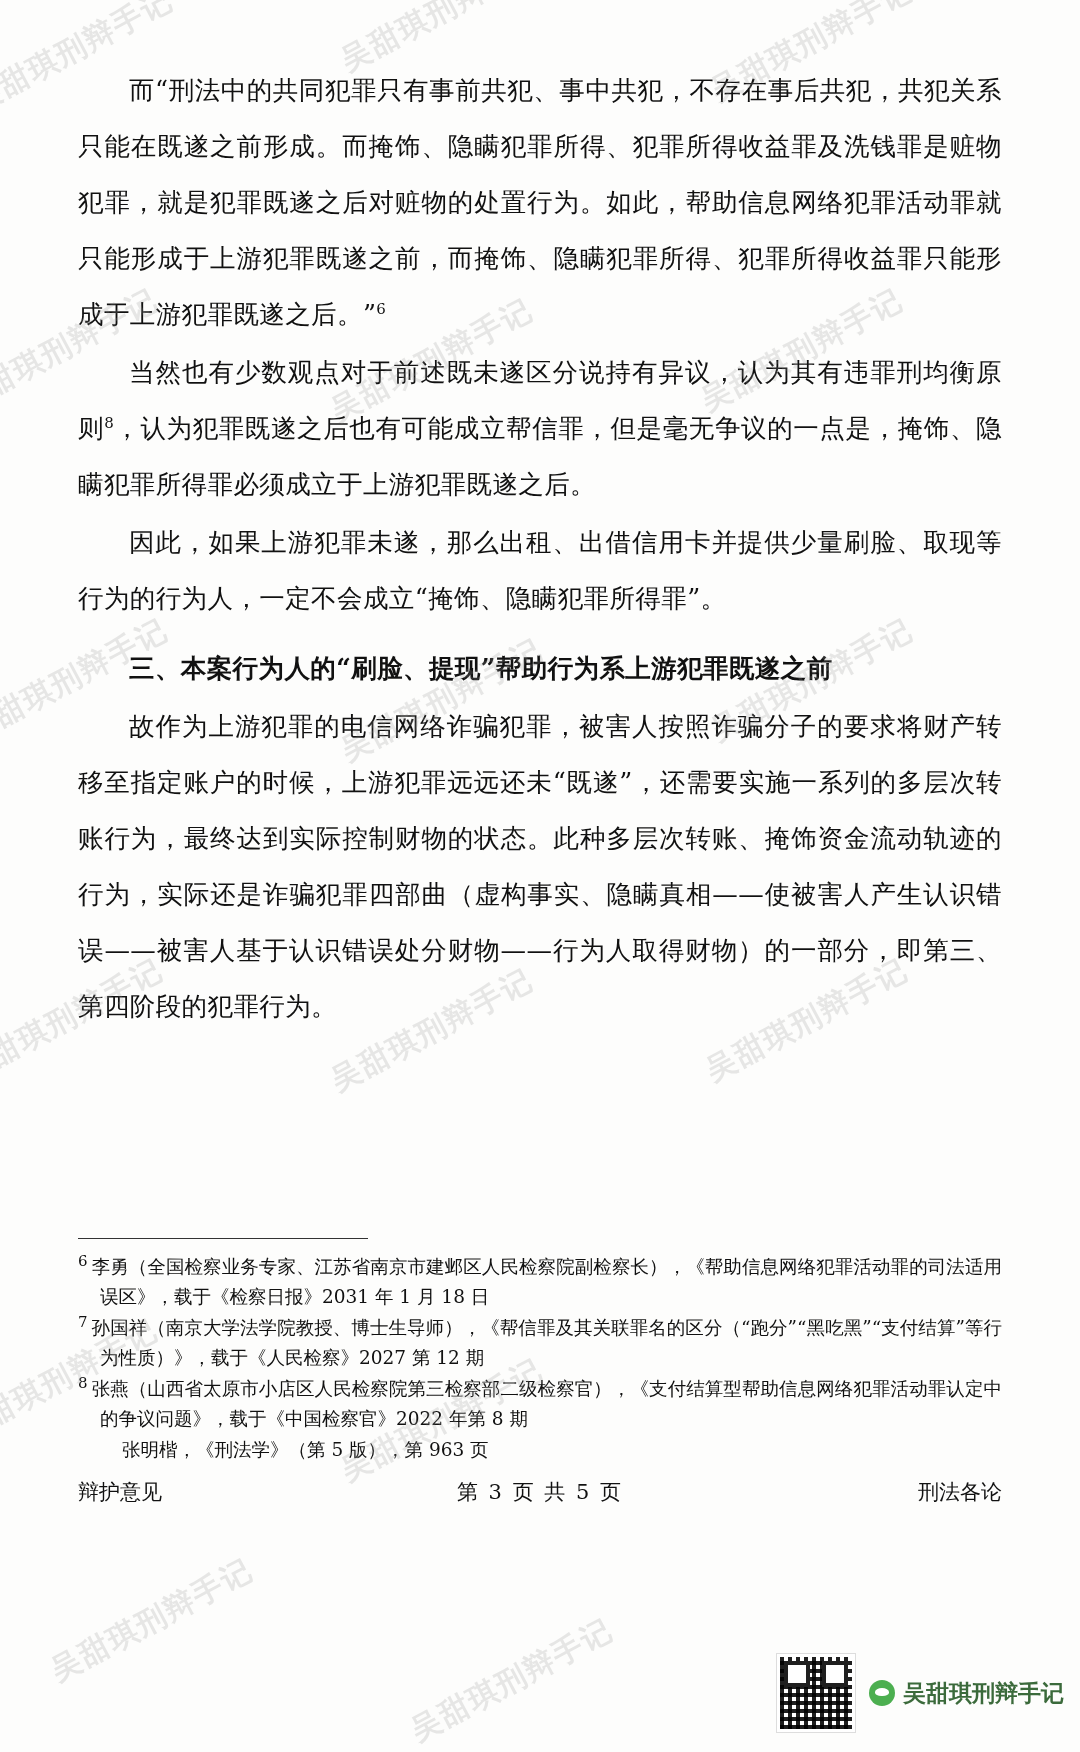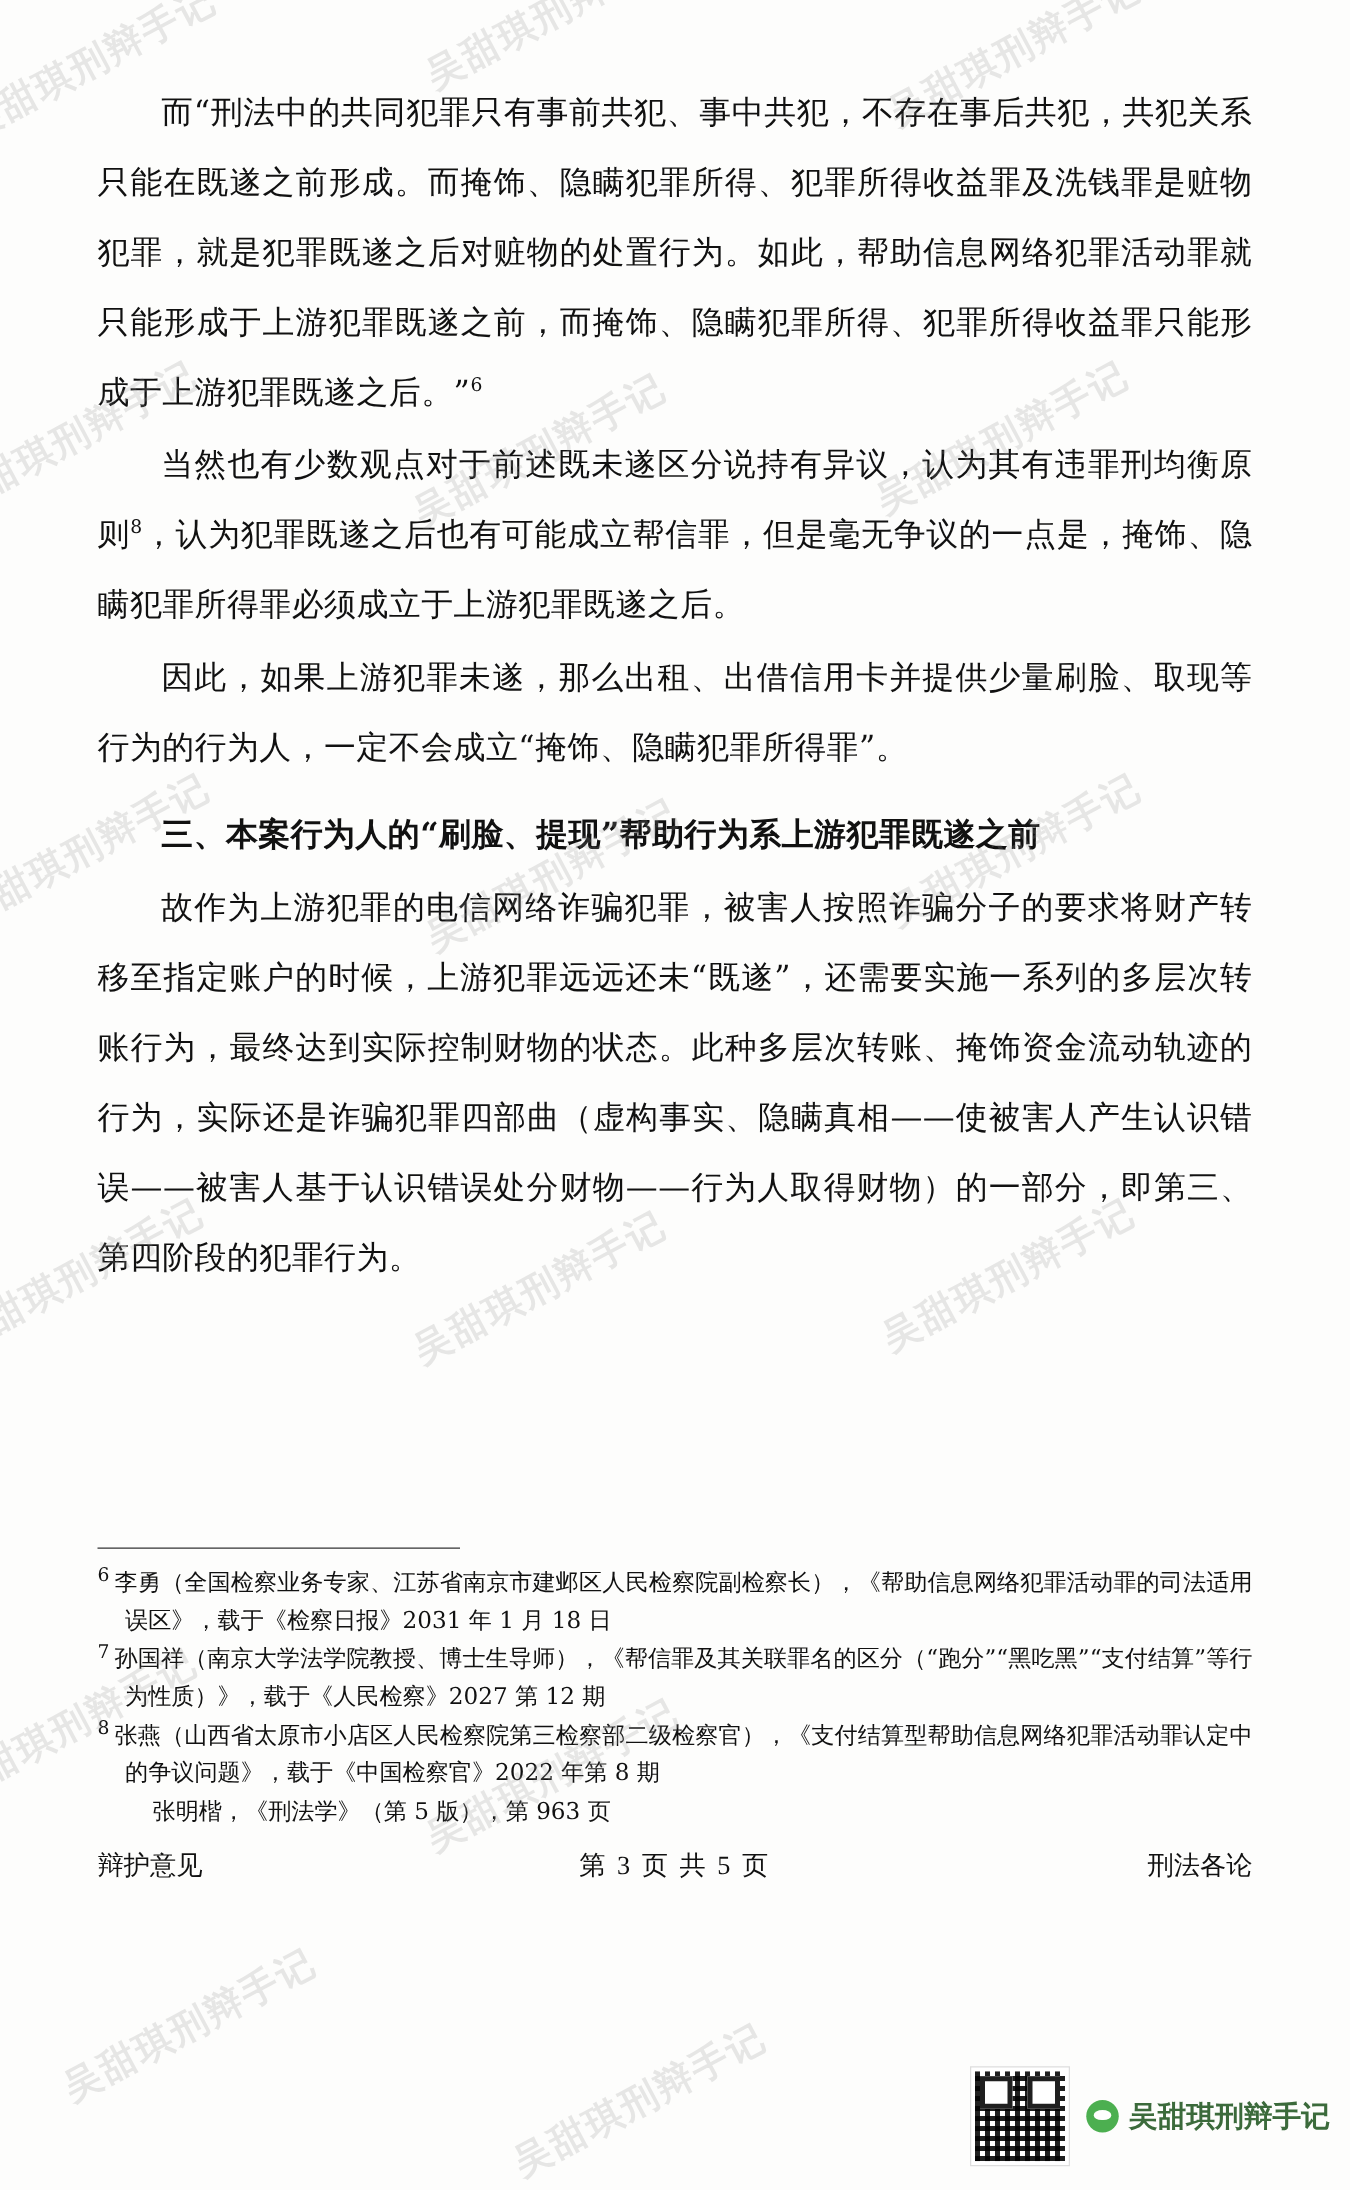--- a/index.html
+++ b/index.html
@@ -105,21 +105,20 @@
   .footer {
     position: absolute;
     left: 78px;
     top: 1478px;
     width: 924px;
     display: flex;
     justify-content: space-between;
     align-items: flex-start;
     font-size: 21px;
     z-index: 2;
-    font-family: Liberation Serif, serif;
   }
   .footer .center {
     letter-spacing: 2px;
   }
   .qr-strip {
     position: absolute;
     left: 0;
     right: 0;
     bottom: 0;
     height: 118px;

